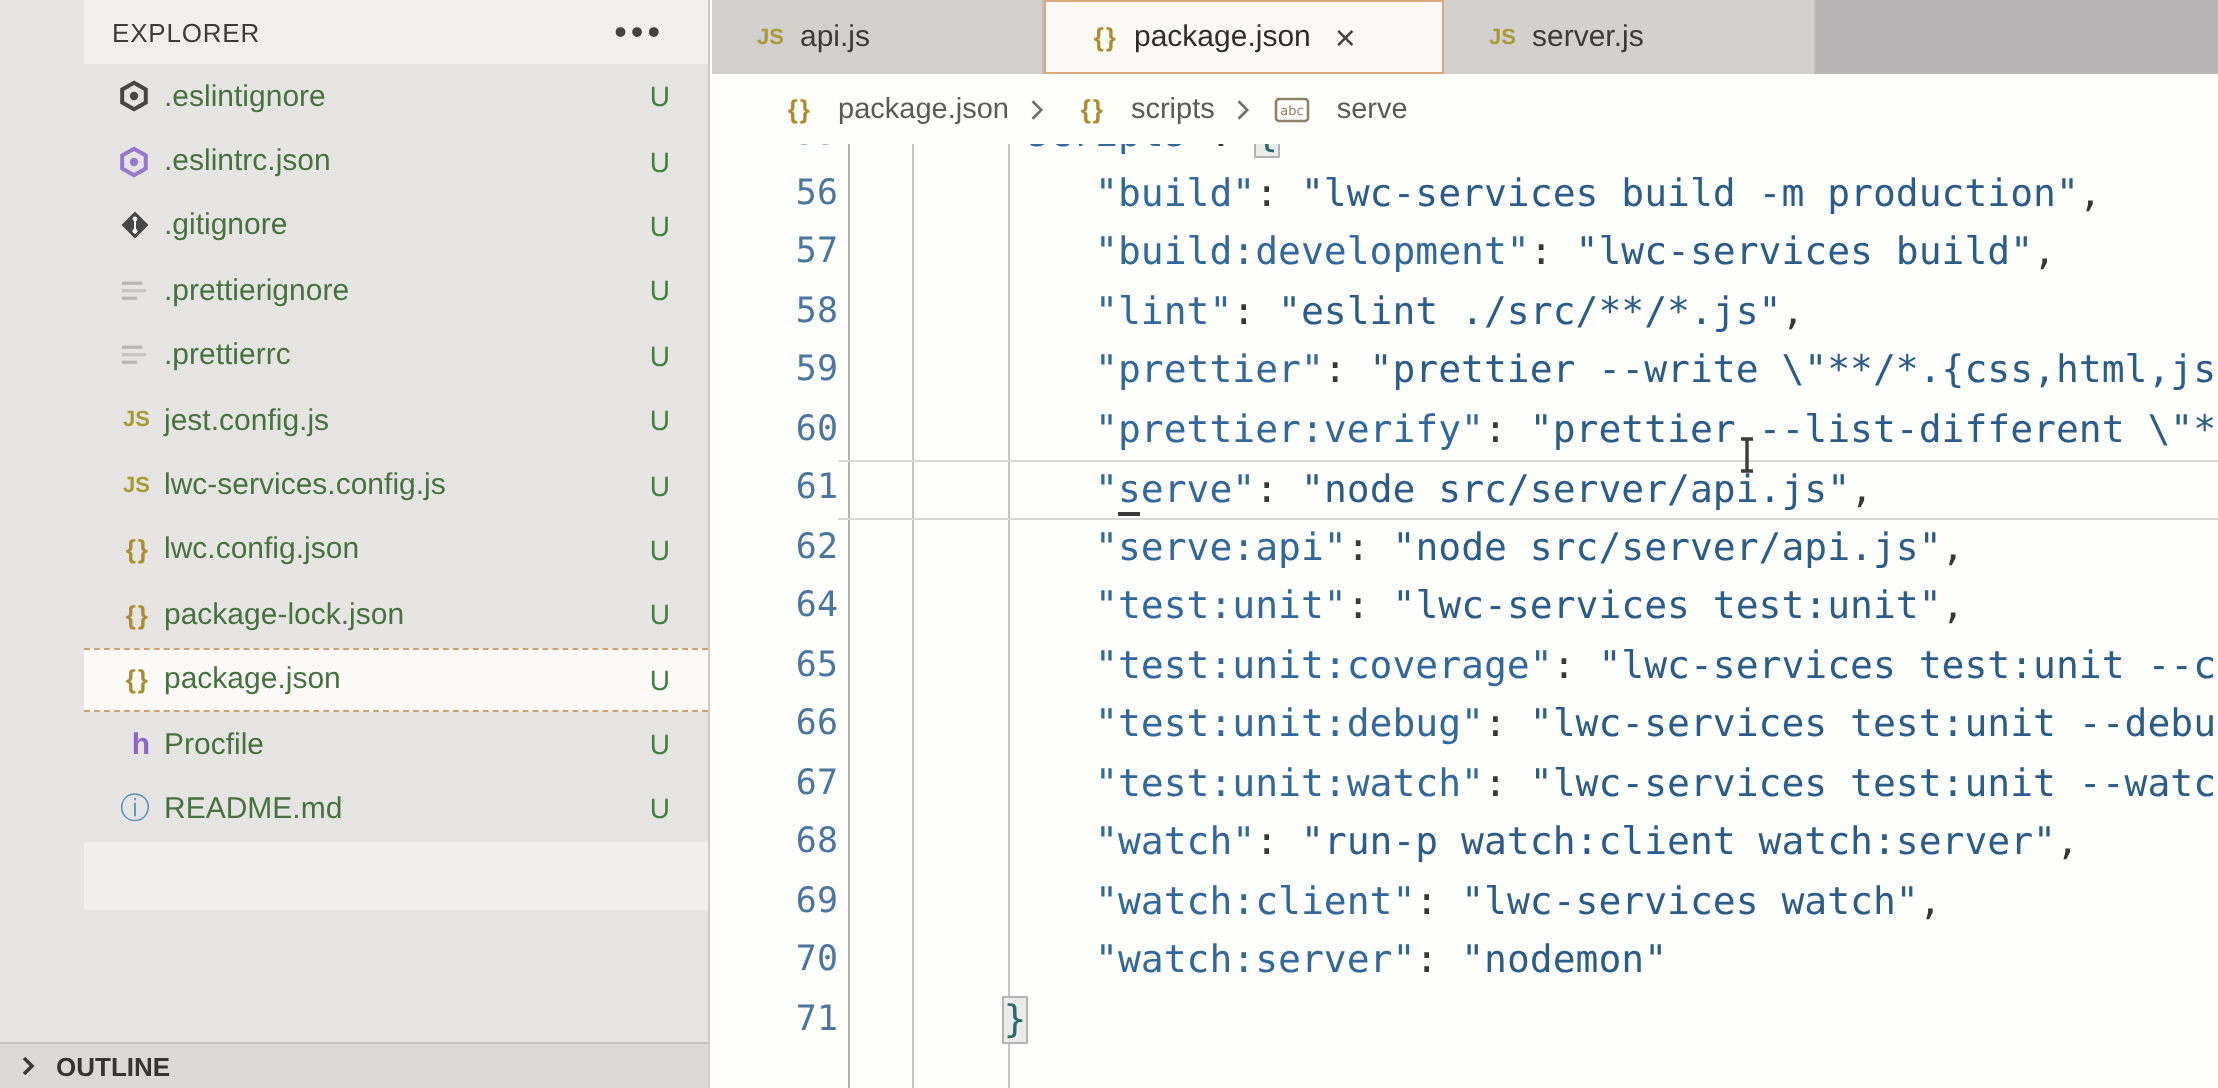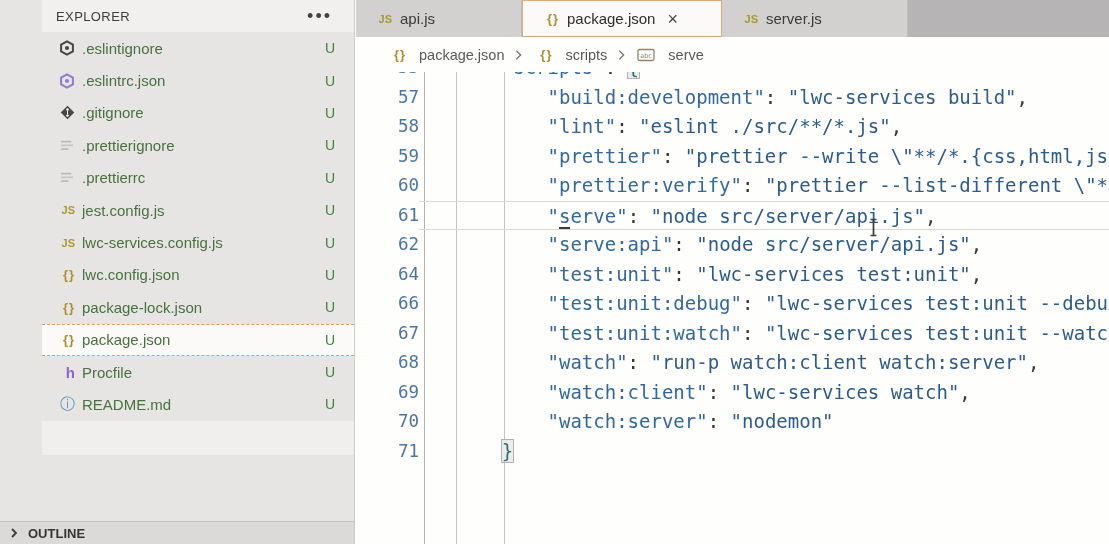--- a/index.html
+++ b/index.html
@@ -238,27 +238,29 @@
           </span>
           <span>serve</span>
         </span>
       </div>
     <div id="code">
       <div class="guide g-sep"></div>
       <div class="guide g-1"></div>
       <div class="guide g-2"></div>
       <div id="code-lines">
           <div class="line partial"><span class="ln">55</span><span class="lc"><span class="seg-p">    </span><span class="seg-key">"scripts"</span><span class="seg-p">: </span><span class="seg-bm">{</span></span></div>
+          <div class="line"><span class="ln">56</span><span class="lc"><span class="seg-p">        </span><span class="seg-key">"build"</span><span class="seg-p">: </span><span class="seg-str">"lwc-services build -m production"</span><span class="seg-p">,</span></span></div>
           <div class="line"><span class="ln">57</span><span class="lc"><span class="seg-p">        </span><span class="seg-key">"build:development"</span><span class="seg-p">: </span><span class="seg-str">"lwc-services build"</span><span class="seg-p">,</span></span></div>
           <div class="line"><span class="ln">58</span><span class="lc"><span class="seg-p">        </span><span class="seg-key">"lint"</span><span class="seg-p">: </span><span class="seg-str">"eslint ./src/**/*.js"</span><span class="seg-p">,</span></span></div>
           <div class="line"><span class="ln">59</span><span class="lc"><span class="seg-p">        </span><span class="seg-key">"prettier"</span><span class="seg-p">: </span><span class="seg-str">"prettier --write \"**/*.{css,html,js</span></span></div>
           <div class="line"><span class="ln">60</span><span class="lc"><span class="seg-p">        </span><span class="seg-key">"prettier:verify"</span><span class="seg-p">: </span><span class="seg-str">"prettier --list-different \"*</span></span></div>
           <div class="line current"><span class="ln">61</span><span class="lc"><span class="seg-p">        </span><span class="seg-key">"</span><span class="seg-keyu">s</span><span class="seg-key">erve"</span><span class="seg-p">: </span><span class="seg-str">"node src/server/api.js"</span><span class="seg-p">,</span></span></div>
           <div class="line"><span class="ln">62</span><span class="lc"><span class="seg-p">        </span><span class="seg-key">"serve:api"</span><span class="seg-p">: </span><span class="seg-str">"node src/server/api.js"</span><span class="seg-p">,</span></span></div>
           <div class="line"><span class="ln">64</span><span class="lc"><span class="seg-p">        </span><span class="seg-key">"test:unit"</span><span class="seg-p">: </span><span class="seg-str">"lwc-services test:unit"</span><span class="seg-p">,</span></span></div>
+          <div class="line"><span class="ln">65</span><span class="lc"><span class="seg-p">        </span><span class="seg-key">"test:unit:coverage"</span><span class="seg-p">: </span><span class="seg-str">"lwc-services test:unit --c</span></span></div>
           <div class="line"><span class="ln">66</span><span class="lc"><span class="seg-p">        </span><span class="seg-key">"test:unit:debug"</span><span class="seg-p">: </span><span class="seg-str">"lwc-services test:unit --debu</span></span></div>
           <div class="line"><span class="ln">67</span><span class="lc"><span class="seg-p">        </span><span class="seg-key">"test:unit:watch"</span><span class="seg-p">: </span><span class="seg-str">"lwc-services test:unit --watc</span></span></div>
           <div class="line"><span class="ln">68</span><span class="lc"><span class="seg-p">        </span><span class="seg-key">"watch"</span><span class="seg-p">: </span><span class="seg-str">"run-p watch:client watch:server"</span><span class="seg-p">,</span></span></div>
           <div class="line"><span class="ln">69</span><span class="lc"><span class="seg-p">        </span><span class="seg-key">"watch:client"</span><span class="seg-p">: </span><span class="seg-str">"lwc-services watch"</span><span class="seg-p">,</span></span></div>
           <div class="line"><span class="ln">70</span><span class="lc"><span class="seg-p">        </span><span class="seg-key">"watch:server"</span><span class="seg-p">: </span><span class="seg-str">"nodemon"</span></span></div>
           <div class="line"><span class="ln">71</span><span class="lc"><span class="seg-p">    </span><span class="seg-bm">}</span></span></div>
         </div>
       <div id="ibeam">
         <svg width="11" height="19" viewBox="0 0 11 19">
             <path d="M2.5 1.5 H8.5 M5.5 1.5 V17.5 M2.5 17.5 H8.5" stroke="#3c3c3c" stroke-width="1.7" fill="none"></path>

